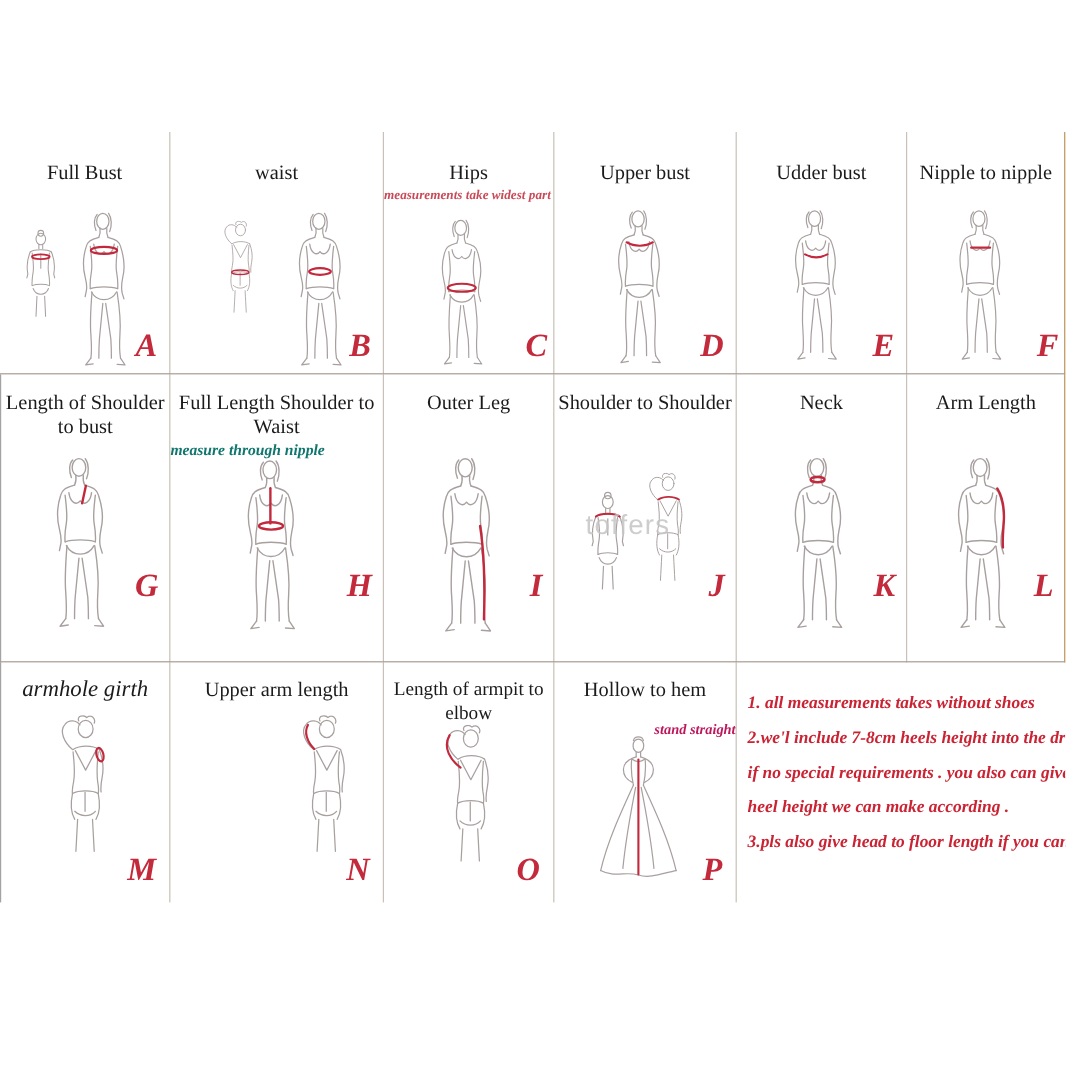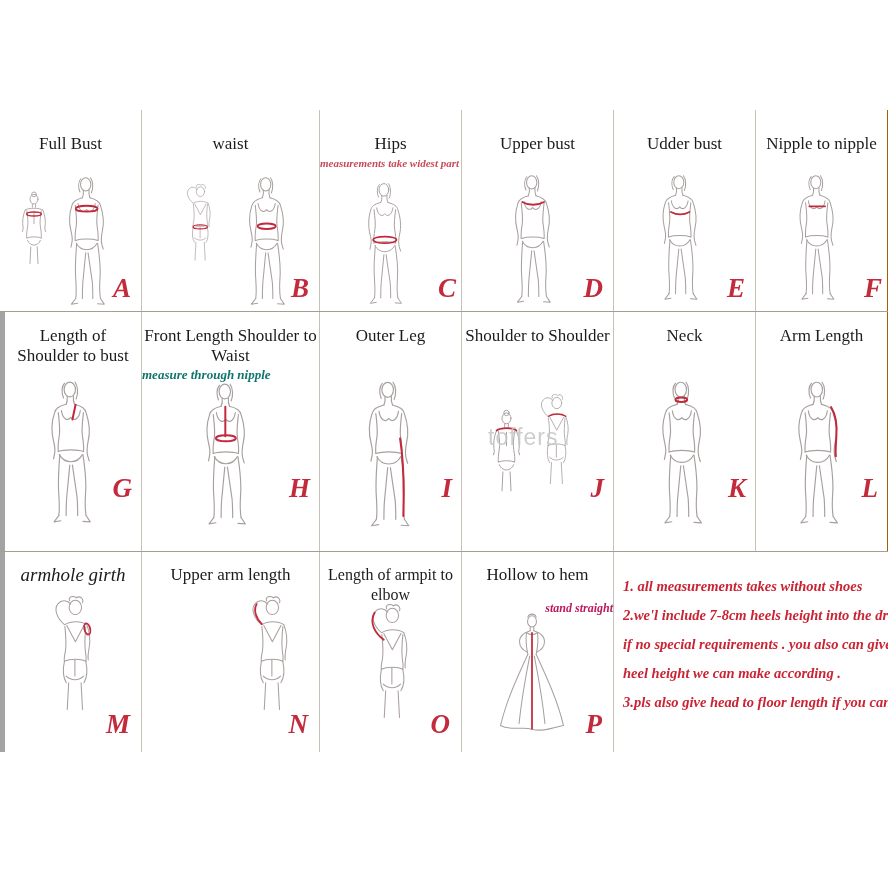--- a/index.html
+++ b/index.html
@@ -1,20 +1,20 @@
 <!DOCTYPE html>
 <html><head>
 <meta charset="utf-8">
 <style>
   html,body{margin:0;padding:0;background:#ffffff;}
   #canvas{position:relative;width:888px;height:888px;background:#ffffff;overflow:hidden;
           font-family:"Liberation Serif", serif;}
   .cell{position:absolute;box-sizing:border-box;border-right:1px solid #c8c1b7;}
   .cell.lastcol{border-right:1px solid #a16207;}
-  .cell.leftedge{border-left:5px solid #a3a3a3;}
+  .cell.leftedge{border-left:1px solid #a3a3a3;}
   .hline{position:absolute;left:0;width:888px;height:1px;background:#a69d93;}
   .cell-title{position:relative;text-align:center;color:#1b1b1b;font-size:17px;line-height:20px;
               padding:0 2px;}
   .row0 .cell-title{padding-top:24px;}
   .row1 .cell-title{padding-top:14px;}
   .row2 .cell-title{padding-top:13px;}
   .title-italic{font-style:italic;font-size:19px;}
   .title-small{font-size:16px;}
   .cell-subtitle{position:relative;text-align:left;font-weight:bold;font-style:italic;}
   .sub-c{font-size:11px;color:#c84a58;margin-top:3px;}
@@ -278,21 +278,21 @@
             <path d="M20.5,131 L16,137 L22.5,136"></path>
             <path d="M46.5,131 L50.5,137 L43.5,136.5"></path>
           </g>
           <g class="mk">
             <path d="M36.5,25.5 L33.5,39.5"></path>
           </g>
         </svg>
         <div class="cell-letter">G</div>
       </div>
       <div class="cell row1" style="left: 142px; top: 312px; width: 178px; height: 240px;">
-        <div class="cell-title">Front Length Shoulder to Waist</div>
+        <div class="cell-title">Full Length Shoulder to Waist</div>
         <div class="cell-subtitle sub-h">measure through nipple</div>
         <svg viewBox="0 0 70 140" width="74" height="147" class="fig" style="left: 50px; top: 68px;">
           <g class="sk">
             <ellipse cx="31" cy="11" rx="5.4" ry="7"></ellipse>
             <path d="M26,5 C23,8 23,14 25,19"></path>
             <path d="M36,4 C39,8 39,15 37,20"></path>
             <path d="M28.5,17 C29,21 28.5,23 27.5,25"></path>
             <path d="M34.5,17 C34,21 34.5,23 35.5,25"></path>
             <path d="M27.5,25 C20,27 17.5,29 16.5,33 C13.5,42 13.5,52 15.5,60 C16.5,64 17.5,68 16.5,72 L15.5,77"></path>
             <path d="M35.5,25 C43,27 45.5,29 46.5,33 C49.5,42 50.5,52 48.5,60 C47.5,65 47,70 48,74 L49.5,79"></path>

